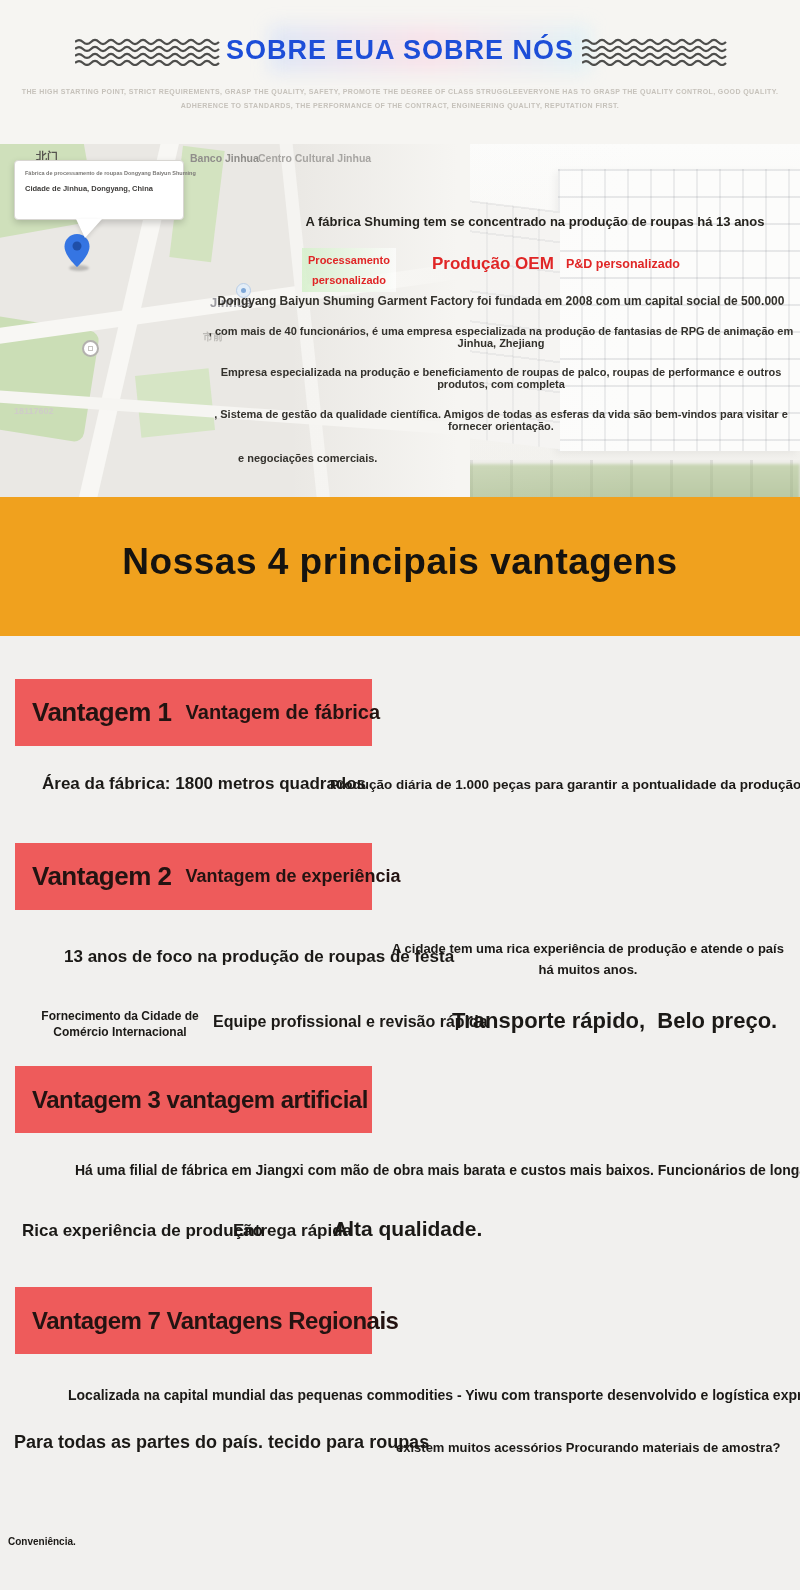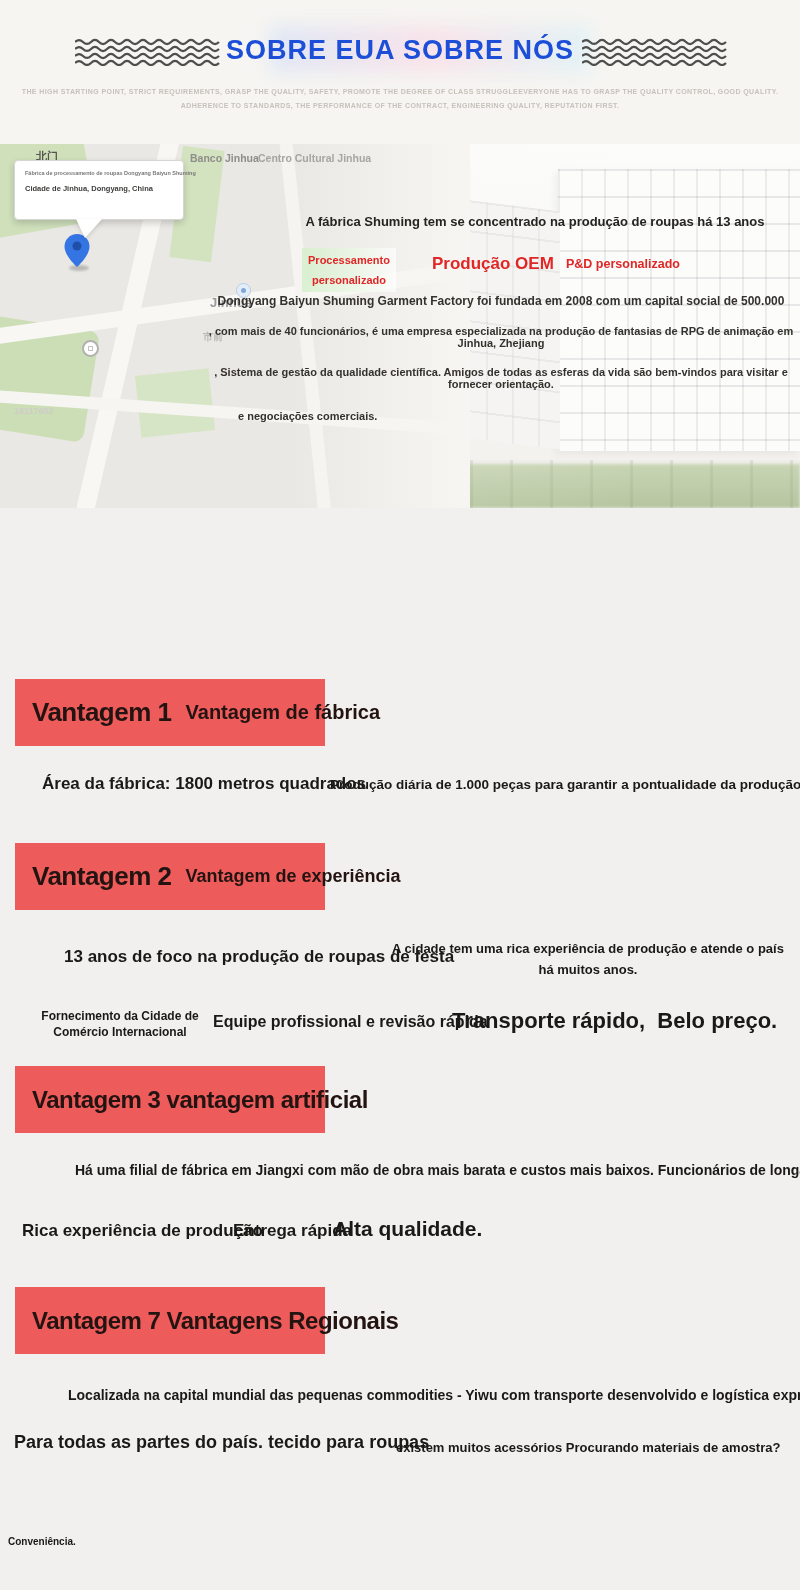--- a/index.html
+++ b/index.html
@@ -97,21 +97,21 @@
   .pl3 { font-size:11px; margin-bottom:18px; }
   .pl4 { font-size:11px; margin-bottom:20px; }
   .pl5 { font-size:11px; text-align:left; padding-left:33px; }
 
   
   .orange-band { top:497px; left:0; width:800px; height:139px; background:#f0a11e; }
   .orange-title { width:100%; text-align:center; padding-top:44px; font-size:37px; font-weight:bold;
     color:#151310; letter-spacing:.5px; }
 
   
-  .banner { left:15px; width:310px; height:67px; background:#ee5b5b; display:flex; align-items:center;
+  .banner { left:15px; width:357px; height:67px; background:#ee5b5b; display:flex; align-items:center;
     padding-left:17px; gap:14px; }
   .banner .main { font-size:26px; font-weight:bold; color:#231311; letter-spacing:-.5px; white-space:nowrap; }
   .banner .sub  { font-size:20px; font-weight:bold; color:#231311; white-space:nowrap; }
   .banner .sub.small { font-size:18px; }
   .banner .main.single { font-size:24px; }
   .b1 { top:679px; } .b2 { top:843px; } .b3 { top:1066px; } .b4 { top:1287px; }
 
   .dark { color:#1b1916; font-weight:bold; white-space:nowrap; }
   .adv1-left  { left:42px;  top:774px; font-size:17px; }
   .adv1-right { left:330px; top:777px; font-size:13.5px; }
@@ -211,26 +211,30 @@
 
       <div class="abs about-headline">A fábrica Shuming tem se concentrado na produção de roupas há 13 anos</div>
 
       <div class="abs about-tag tag-box">Processamento personalizado</div>
       <div class="abs about-tag tag-oem">Produção OEM</div>
       <div class="abs about-tag tag-rd">P&amp;D personalizado</div>
 
       <div class="abs about-para">
         <div class="pl pl1">Dongyang Baiyun Shuming Garment Factory foi fundada em 2008 com um capital social de 500.000</div>
         <div class="pl pl2">, com mais de 40 funcionários, é uma empresa especializada na produção de fantasias de RPG de animação em Jinhua, Zhejiang</div>
+        <div class="pl pl3">Empresa especializada na produção e beneficiamento de roupas de palco, roupas de performance e outros produtos, com completa</div>
         <div class="pl pl4">, Sistema de gestão da qualidade científica. Amigos de todas as esferas da vida são bem-vindos para visitar e fornecer orientação.</div>
         <div class="pl5">e negociações comerciais.</div>
       </div>
     </div>
   </div>
 
+  <div class="abs orange-band">
+    <h2 class="orange-title">Nossas 4 principais vantagens</h2>
+  </div>
 
   <div class="abs banner b1">
     <span class="main">Vantagem 1</span>
     <span class="sub">Vantagem de fábrica</span>
   </div>
   <div class="abs dark adv1-left">Área da fábrica: 1800 metros quadrados</div>
   <div class="abs dark adv1-right">Produção diária de 1.000 peças para garantir a pontualidade da produção</div>
 
   <div class="abs banner b2">
     <span class="main">Vantagem 2</span>

